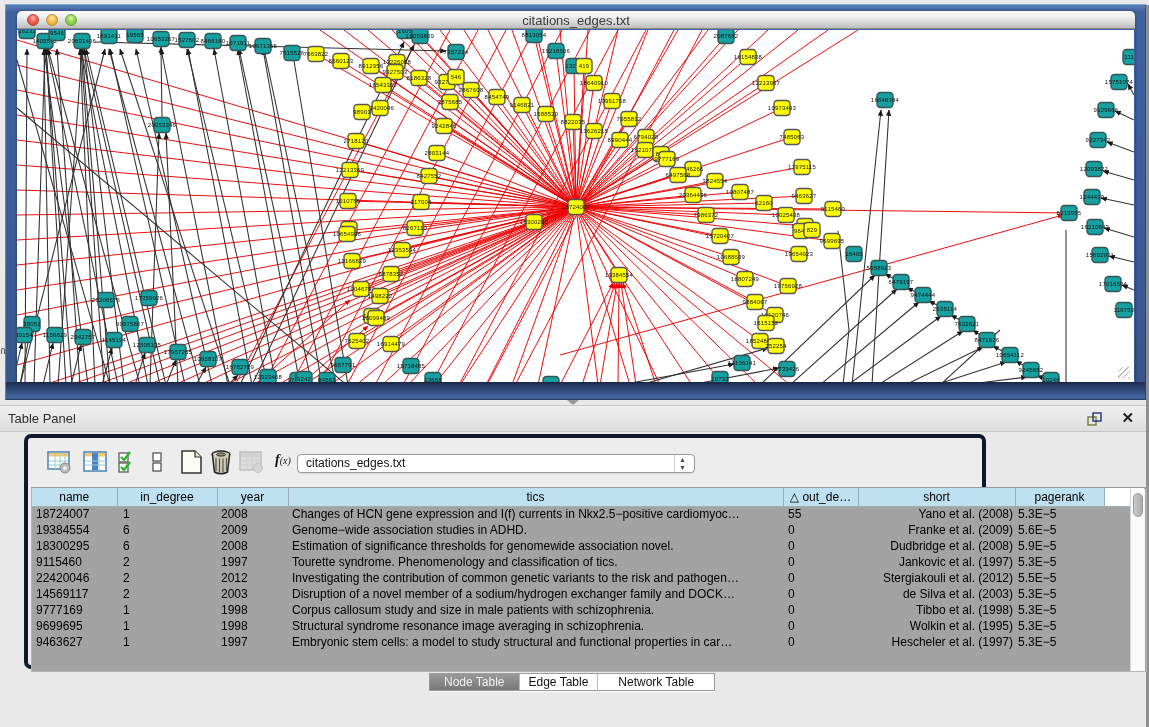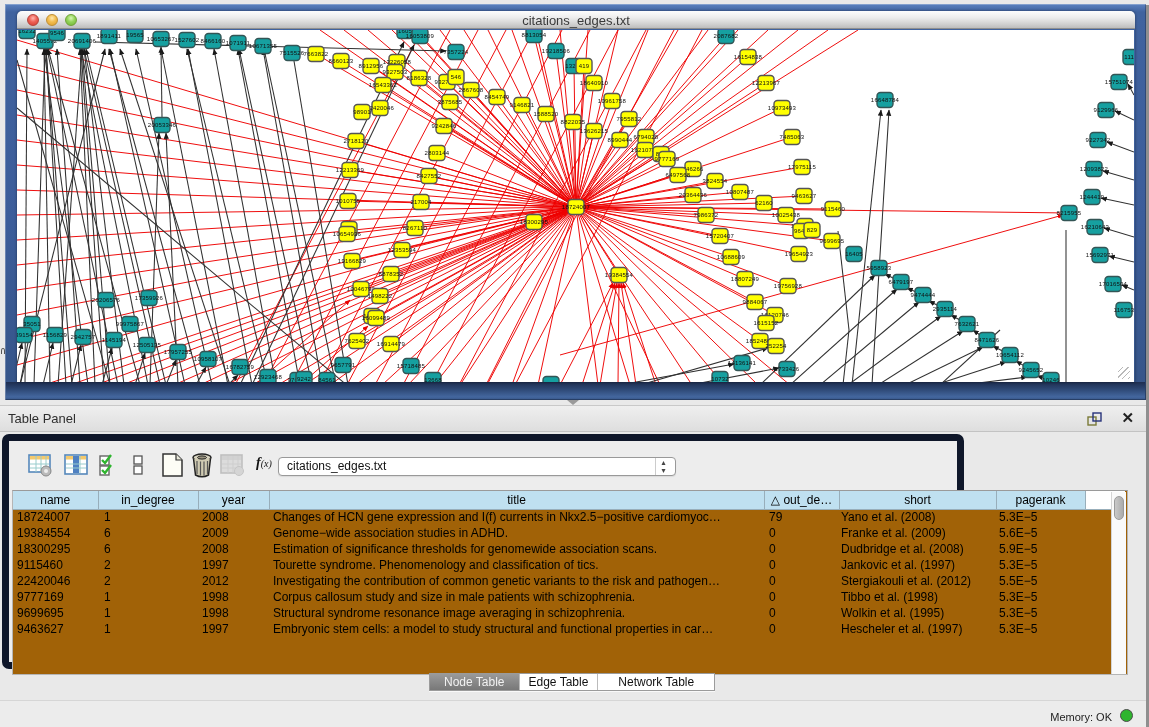--- a/index.html
+++ b/index.html
@@ -23,38 +23,38 @@
 #l2{left:29px;background:radial-gradient(circle at 50% 32%,#ffe9b0 0,#f3bd4e 45%,#dd9e2f 100%);border:1px solid #c08f34}
 #l3{left:48px;background:radial-gradient(circle at 50% 32%,#d8f6b6 0,#93d459 45%,#6fb434 100%);border:1px solid #71a239}
 #canvas{position:absolute;left:0;top:19px;width:1117px;height:352px;background:#fff;overflow:hidden}
 
 #tp{position:absolute;left:0;top:400px;width:1146px;height:327px;background:#e9e9e9}
 #tphead{position:absolute;left:0;top:5px;width:1146px;height:27px;
  background:linear-gradient(180deg,#efefef,#dedede);border-top:1px solid #c9c9c9;border-bottom:1px solid #c3c3c3}
 #tphead .t{position:absolute;left:8px;top:5px;font-size:13px;color:#2f2f2f}
 #tphead .fl{position:absolute;right:44px;top:6px}
 #tphead .x{position:absolute;right:12px;top:3px;font-size:15px;font-weight:bold;color:#222}
-#box{position:absolute;left:2px;top:34px;width:962px;height:235px;background:#ededed;
- border:7px solid #0f172a;border-radius:7px}
+#box{position:absolute;left:24px;top:34px;width:962px;height:235px;background:#ededed;
+ border:4px solid #0f172a;border-radius:7px}
 
 #tbar{position:absolute;left:0;top:0;width:100%;height:50px}
 .ic{position:absolute;top:12px}
 #dd{position:absolute;left:269px;top:16px;width:398px;height:19px;background:#fff;
  border:1px solid #999;border-radius:4px;font-size:12px;color:#111;line-height:17px;padding-left:8px;
  box-shadow:0 1px 1px rgba(0,0,0,.08)}
 #dd .arr{position:absolute;right:4px;top:0;width:16px;height:17px;border-left:1px solid #ccc;color:#444;
  font-size:8px;line-height:8px;text-align:center;padding-top:1px}
 
-#tbl{position:absolute;left:3px;top:49px;width:1116px;height:185px;background:#a16207;border:1px solid #b5b5b5;border-top:1px solid #9a9a9a;overflow:hidden}
+#tbl{position:absolute;left:3px;top:49px;width:1116px;height:185px;background:#a3a3a3;border:1px solid #b5b5b5;border-top:1px solid #9a9a9a;overflow:hidden}
 table{border-collapse:collapse;table-layout:fixed;width:1112px;font-size:12px}
 th{background:#bfe0f0;font-weight:normal;height:18px;border-right:1px solid #98aeba;border-bottom:1px solid #98aeba;overflow:hidden;white-space:nowrap}
 td{height:16px;overflow:hidden;white-space:nowrap;padding:0 2px;color:#000}
 .c1{width:85px}.c2{width:100px}.c3{width:71px}.c4{width:495px}.c5{width:75px}.c6{width:157px}.c7{width:89px}.c8{width:40px}
 td.c1{padding-left:4px}td.c2{padding-left:6px}td.c3{padding-left:4px}td.c4{padding-left:4px}
-td.c5{padding-left:5px}td.c6{text-align:left}td.c7{padding-left:3px}
+td.c5{padding-left:5px}td.c6{text-align:right}td.c7{padding-left:3px}
 th.c8{background:#fff;border-right:none;border-bottom:1px solid #98aeba}
 
 #sb{position:absolute;right:1px;top:1px;width:15px;height:183px;background:#fafafa;border-left:1px solid #d5d5d5}
 #sb .th{position:absolute;left:2px;top:4px;width:10px;height:24px;border-radius:5px;background:linear-gradient(90deg,#c9c9c9,#ababab);border:1px solid #9a9a9a}
 
 #tabs{position:absolute;left:429px;top:273px;height:18px;display:flex;border:1px solid #9b9b9b;border-radius:0;overflow:hidden;background:#fff;box-shadow:0 1px 0 rgba(255,255,255,.7)}
 #tabs div{font-size:12px;line-height:16px;padding:0 14px;color:#111}
 #tabs .mid{padding:0 9px}
 #tabs div:last-child{padding:0 20px}
 #tabs .sel{background:linear-gradient(180deg,#9a9a9a,#787878);color:#f2f2f2}
@@ -962,51 +962,51 @@
       <div class="ic" style="left:247px;top:14px;font-size:14px;color:#111;font-family:'Liberation Serif',serif"><i><b>f</b><span style="font-size:10px">(x)</span></i></div>
       <div id="dd">citations_edges.txt<div class="arr">▴<br>▾</div></div>
     </div>
     <div id="tbl">
       <table>
         <tbody>
             <tr>
               <th class="c1">name</th>
               <th class="c2">in_degree</th>
               <th class="c3">year</th>
-              <th class="c4">title</th>
+              <th class="c4">tics</th>
             <th class="c5">△ out_de…</th>
               <th class="c6">short</th>
               <th class="c7">pagerank</th>
               <th class="c8"></th>
             </tr>
 <tr>
               <td class="c1">18724007</td>
               <td class="c2">1</td>
               <td class="c3">2008</td>
               <td class="c4">Changes of HCN gene expression and I(f) currents in Nkx2.5−positive cardiomyoc…</td>
-              <td class="c5">79</td>
+              <td class="c5">55</td>
               <td class="c6">Yano et al. (2008)</td>
               <td class="c7">5.3E−5</td>
               <td class="c8"></td>
             </tr>
 <tr>
               <td class="c1">19384554</td>
               <td class="c2">6</td>
               <td class="c3">2009</td>
               <td class="c4">Genome−wide association studies in ADHD.</td>
               <td class="c5">0</td>
               <td class="c6">Franke et al. (2009)</td>
               <td class="c7">5.6E−5</td>
               <td class="c8"></td>
             </tr>
 <tr>
               <td class="c1">18300295</td>
               <td class="c2">6</td>
               <td class="c3">2008</td>
-              <td class="c4">Estimation of significance thresholds for genomewide association scans.</td>
+              <td class="c4">Estimation of significance thresholds for genomewide association novel.</td>
               <td class="c5">0</td>
               <td class="c6">Dudbridge et al. (2008)</td>
               <td class="c7">5.9E−5</td>
               <td class="c8"></td>
             </tr>
 <tr>
               <td class="c1">9115460</td>
               <td class="c2">2</td>
               <td class="c3">1997</td>
               <td class="c4">Tourette syndrome. Phenomenology and classification of tics.</td>
@@ -1016,20 +1016,30 @@
               <td class="c8"></td>
             </tr>
 <tr>
               <td class="c1">22420046</td>
               <td class="c2">2</td>
               <td class="c3">2012</td>
               <td class="c4">Investigating the contribution of common genetic variants to the risk and pathogen…</td>
               <td class="c5">0</td>
               <td class="c6">Stergiakouli et al. (2012)</td>
               <td class="c7">5.5E−5</td>
+              <td class="c8"></td>
+            </tr>
+<tr>
+              <td class="c1">14569117</td>
+              <td class="c2">2</td>
+              <td class="c3">2003</td>
+              <td class="c4">Disruption of a novel member of a sodium/hydrogen exchanger family and DOCK…</td>
+              <td class="c5">0</td>
+              <td class="c6">de Silva et al. (2003)</td>
+              <td class="c7">5.3E−5</td>
               <td class="c8"></td>
             </tr>
 <tr>
               <td class="c1">9777169</td>
               <td class="c2">1</td>
               <td class="c3">1998</td>
               <td class="c4">Corpus callosum study and size in male patients with schizophrenia.</td>
               <td class="c5">0</td>
               <td class="c6">Tibbo et al. (1998)</td>
               <td class="c7">5.3E−5</td>
@@ -1060,17 +1070,13 @@
       <div id="sb">
           <div class="th"></div>
         </div>
     </div>
   </div>
   <div id="tabs">
     <div class="sel">Node Table</div>
       <div class="mid">Edge Table</div>
       <div>Network Table</div>
   </div>
-  <div id="status">
-    <div id="mem">Memory: OK</div>
-      <div id="dot"></div>
-  </div>
 </div>
 
 </body></html>

